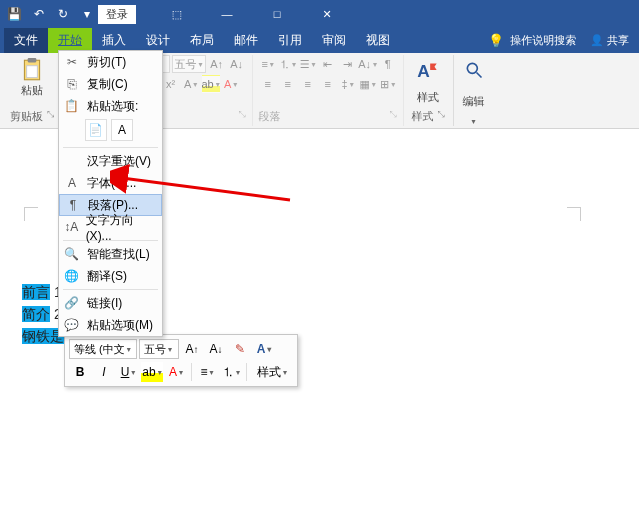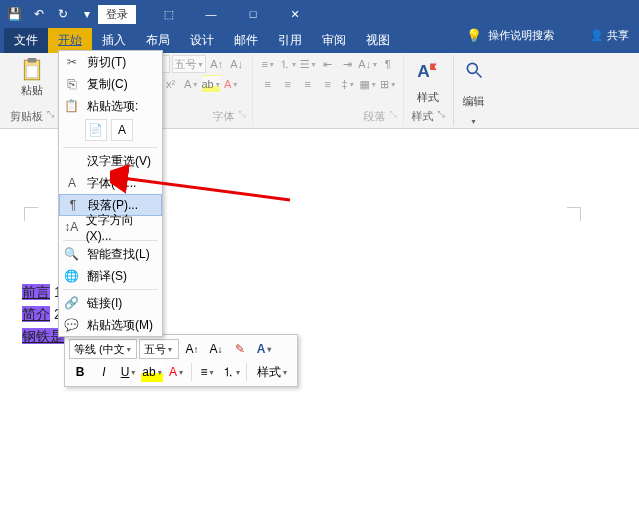--- a/index.html
+++ b/index.html
@@ -3,36 +3,36 @@
 <meta charset="utf-8">
 <style>
 * { margin: 0; padding: 0; box-sizing: border-box; font-family: "Microsoft YaHei", "SimSun", sans-serif; }
 body { background: #f0f0f0; width: 639px; height: 508px; overflow: hidden; position: relative; }
 
 
 .titlebar { background: #2b579a; height: 28px; display: flex; align-items: center; color: #fff; font-size: 12px; padding: 0 4px; }
 .titlebar .qat { display: flex; gap: 2px; align-items: center; }
 .qat-btn { width: 22px; height: 22px; display: flex; align-items: center; justify-content: center; color: #fff; font-size: 12px; }
 .title-center { flex: 1; text-align: center; }
-.title-right { display: flex; align-items: center; gap: 8px; }
+.title-right { display: flex; align-items: center; gap: 16px; }
 .login-btn { background: #fff; color: #333; padding: 2px 8px; font-size: 11px; margin-right: 8px; }
 .win-btn { width: 34px; height: 28px; display: flex; align-items: center; justify-content: center; color: #fff; font-size: 11px; }
 
 
-.tabs { background: #2b579a; height: 25px; display: flex; align-items: flex-start; padding: 0 4px; color: #fff; font-size: 12px; }
+.tabs { background: #2b579a; height: 25px; display: flex; align-items: center; padding: 0 4px; color: #fff; font-size: 12px; }
 .tab { padding: 4px 10px; cursor: pointer; }
 .tab.file { background: #1e3f73; }
-.tab.active { background: #eab308; color: #2b579a; text-decoration: underline; }
+.tab.active { background: #84cc16; color: #2b579a; text-decoration: underline; }
 .tabs-right { margin-left: auto; display: flex; align-items: center; gap: 6px; padding-right: 6px; font-size: 11px; }
 .tabs-right .bulb { color: #ffd700; font-size: 13px; }
 
 
 .ribbon { background: #f3f3f3; height: 76px; border-bottom: 1px solid #d4d4d4; display: flex; padding: 2px 4px; font-size: 11px; color: #444; }
 .ribbon-group { border-right: 1px solid #dcdcdc; padding: 0 6px; display: flex; flex-direction: column; justify-content: space-between; position: relative; }
-.ribbon-group-label { text-align: right; font-size: 11px; color: #666; padding-bottom: 2px; }
+.ribbon-group-label { text-align: left; font-size: 11px; color: #666; padding-bottom: 2px; }
 .ribbon-group-label .launcher { float: right; font-size: 9px; color: #888; margin-left: 4px; }
 .paste-btn { display: flex; flex-direction: column; align-items: center; padding: 2px; }
 .paste-btn svg { width: 26px; height: 26px; }
 .clip-mini { display: flex; flex-direction: column; gap: 2px; padding: 2px; }
 .clip-mini span { font-size: 10px; }
 
 .font-group { min-width: 100px; }
 .font-row { display: flex; gap: 2px; margin-bottom: 2px; align-items: center;}
 .font-combo { border: 1px solid #c5c5c5; background: #fff; height: 18px; font-size: 11px; padding: 0 2px; display:flex; align-items:center;}
 .font-combo.name { width: 88px; }
@@ -41,21 +41,21 @@
 
 .para-group { min-width: 140px; }
 .style-group { min-width: 50px; display:flex; flex-direction:column; align-items:center; }
 .style-icon { width: 28px; height: 30px; display:flex; align-items:center; justify-content:center; }
 .edit-group { min-width: 40px; }
 
 
 .doc-area { position: absolute; top: 129px; left: 0; right: 0; bottom: 0; background: #fff; overflow: hidden; }
 .page-margin-mark { position:absolute; border:1px solid #ccc; width:14px; height:14px; }
 .doc-text { position:absolute; left: 22px; top: 152px; font-size: 14px; line-height: 22px; font-family: SimSun, serif; color:#222; }
-.doc-text .sel { background: #8b5cf6; text-decoration: underline; }
+.doc-text .sel { background: #0ea5e9; }
 
 
 .context-menu { position: absolute; top: 50px; left: 58px; width: 105px; background: #fcfcfc; border: 1px solid #c6c6c6; box-shadow: 2px 2px 4px rgba(0,0,0,0.2); font-size: 12px; z-index: 20; }
 .context-menu .item { display:flex; align-items:center; height: 22px; padding: 0 8px 0 4px; gap: 6px; }
 .context-menu .item .ic { width: 18px; display:flex; justify-content:center; color:#555; font-size:12px; }
 .context-menu .item.highlight { background: #cde0f7; border:1px solid #9bbce6; height:22px; }
 .context-menu .sep { height:1px; background:#e0e0e0; margin: 2px 4px; }
 .context-menu .paste-opts { display:flex; gap:4px; padding: 2px 6px 4px 26px;}
 .context-menu .paste-opt { width:22px; height:22px; border:1px solid #ddd; background:#fff; display:flex; align-items:center; justify-content:center; font-size:12px; }
 
@@ -92,30 +92,30 @@
     <div class="win-btn">—</div>
     <div class="win-btn">□</div>
     <div class="win-btn close">✕</div>
   </div>
 </div>
 
 <div class="tabs">
   <div class="tab file">文件</div>
   <div class="tab active">开始</div>
   <div class="tab">插入</div>
+  <div class="tab">设计</div>
   <div class="tab">布局</div>
-  <div class="tab">设计</div>
   <div class="tab">邮件</div>
   <div class="tab">引用</div>
   <div class="tab">审阅</div>
   <div class="tab">视图</div>
   <div class="tabs-right">
     <span class="bulb">💡</span>
     <span>操作说明搜索</span>
-    <span style="margin-left:30px;">👤 <span>共享</span></span>
+    <span style="margin-left:8px;">👤 <span>共享</span></span>
   </div>
 </div>
 
 <div class="ribbon">
   <div class="ribbon-group" style="display:flex; flex-direction:row;">
     <div style="display:flex; flex-direction:column; justify-content:space-between;">
       <div class="paste-btn">
         <svg viewBox="0 0 24 24">
             <rect x="5" y="3" width="14" height="18" fill="#f9d978" stroke="#b8953a"></rect>
             <rect x="8" y="1" width="8" height="4" fill="#888" rx="1"></rect>

